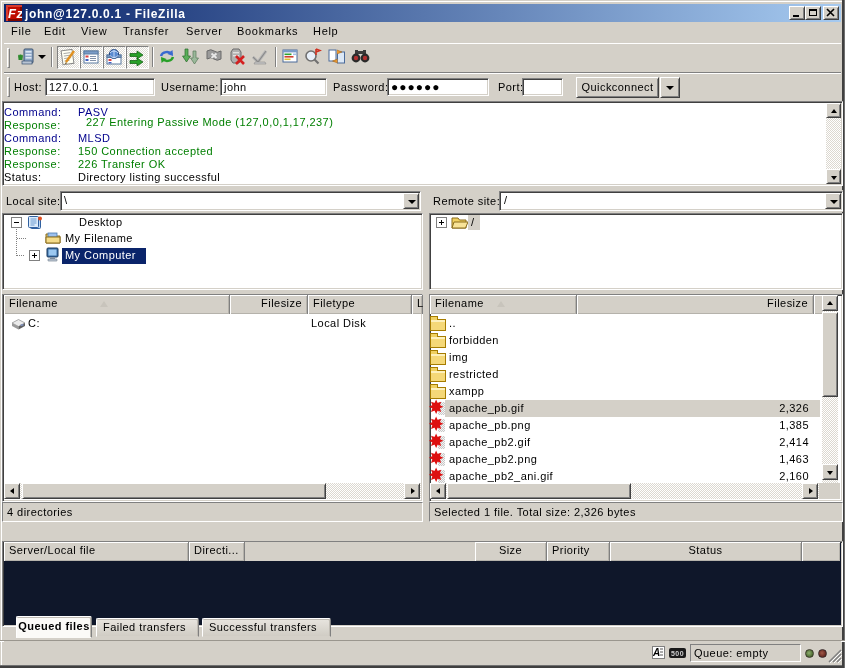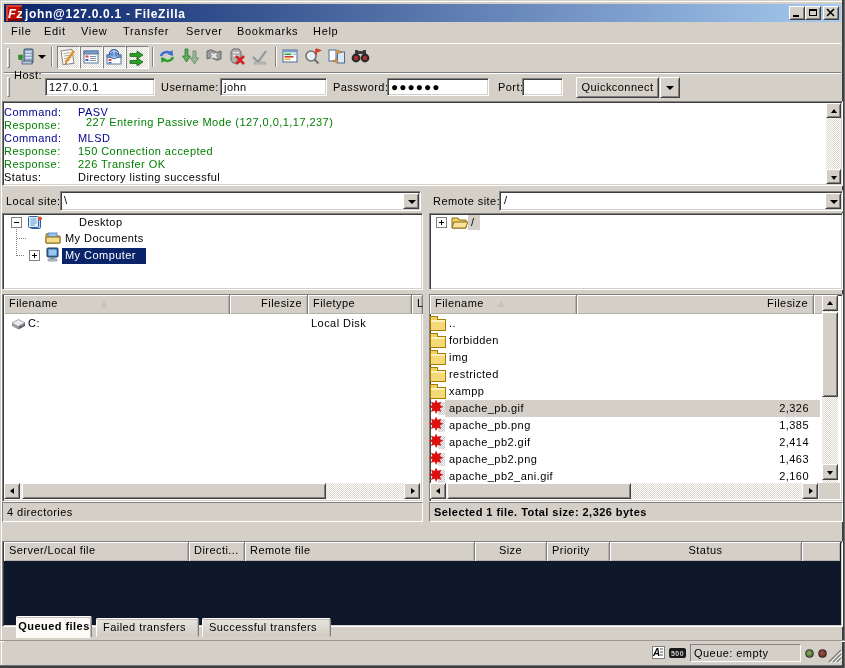--- a/index.html
+++ b/index.html
@@ -189,21 +189,21 @@
     <rect x="7" y="3" width="5" height="3" fill="#3a3a3a"></rect>
     <circle cx="5" cy="10" r="4.4" fill="#2a2a2a"></circle>
     <circle cx="14" cy="10" r="4.4" fill="#2a2a2a"></circle>
     <circle cx="5" cy="10" r="2.2" fill="#b03030"></circle>
     <circle cx="14" cy="10" r="2.2" fill="#b03030"></circle>
   </svg>
 </div>
 
 <div class="abs" style="left:4px;top:72px;width:837px;height:29px;background:#d4d0c8;border-top:1px solid #808080;box-shadow:inset 0 1px 0 #ffffff;"></div>
 <div class="abs" style="left:7px;top:77px;width:3px;height:20px;border:1px solid;border-color:#ffffff #808080 #808080 #ffffff;"></div>
-<div class="abs" style="left:14px;top:69px;">Host:</div>
+<div class="abs" style="left:14px;top:81px;">Host:</div>
 <div class="abs sunken2" style="left:45px;top:78px;width:110px;height:18px;background:#ffffff;">
     <div class="abs" style="left:3px;top:2px;">127.0.0.1</div>
   </div>
 <div class="abs" style="left:161px;top:81px;">Username:</div>
 <div class="abs sunken2" style="left:220px;top:78px;width:107px;height:18px;background:#ffffff;">
     <div class="abs" style="left:3px;top:2px;">john</div>
   </div>
 <div class="abs" style="left:333px;top:81px;">Password:</div>
 <div class="abs sunken2" style="left:387px;top:78px;width:102px;height:18px;background:#ffffff;">
     <div class="abs" style="left:3px;top:1px;font-size:12px;letter-spacing:1px;">●●●●●●</div>
@@ -278,21 +278,21 @@
     <path d="M3.5 4 h6 M3.5 6 h6 M3.5 8 h6 M3.5 10 h4" stroke="#6a9ad0" stroke-width="1"></path>
     <circle cx="13" cy="3.5" r="2" fill="#e05020"></circle>
   </svg>
   <div class="abs" style="left:44px;top:2px;padding-left:32px;">Desktop</div>
 
   <svg class="abs" style="left:42px;top:16px;" width="16" height="16">
     <path d="M1 4 L6 4 L7.5 6 L15 6 L15 13 L1 13 Z" fill="#e8c868" stroke="#8a6d1c"></path>
     <rect x="3" y="3" width="9" height="4" fill="#9cc0ee" stroke="#4a7ab0" stroke-width="0.8"></rect>
     <path d="M1 7 L15 7 L15 13 L1 13 Z" fill="#f5dc8a" stroke="#8a6d1c"></path>
   </svg>
-  <div class="abs" style="left:62px;top:18px;">My Documents</div>
+  <div class="abs" style="left:62px;top:18px;">My Filename</div>
 
   <div class="abs" style="left:26px;top:36px;width:11px;height:11px;background:#fff;border:1px solid #808080;">
       <div class="abs" style="left:2px;top:4px;width:5px;height:1px;background:#000;"></div>
       <div class="abs" style="left:4px;top:2px;width:1px;height:5px;background:#000;"></div>
     </div>
   <svg class="abs" style="left:42px;top:33px;" width="16" height="16">
     <rect x="2" y="1" width="11" height="9" rx="1" fill="#3a6ea5" stroke="#1a3a60"></rect>
     <rect x="3.5" y="2.5" width="8" height="6" fill="#9cc8f0"></rect>
     <rect x="5" y="10" width="5" height="2" fill="#8a98a8"></rect>
     <rect x="3" y="12" width="9" height="2" rx="0.5" fill="#c8d0dc" stroke="#60707f" stroke-width="0.6"></rect>
@@ -419,29 +419,28 @@
     <div class="sbbtn" style="left:372px;top:0;width:16px;height:16px;">
         <div class="arrow" style="left:6px;top:4px;border-top:3.5px solid transparent;border-bottom:3.5px solid transparent;border-left:4px solid #000;"></div>
       </div>
   </div>
   <div class="abs" style="left:389px;top:188px;width:21px;height:16px;background:#d4d0c8;"></div>
 </div>
 
 <div class="abs sunken1" style="left:2px;top:502px;width:421px;height:20px;background:#d4d0c8;">
     <div class="abs" style="left:4px;top:3px;">4 directories</div>
   </div>
-<div class="abs sunken1" style="left:429px;top:502px;width:414px;height:20px;background:#d4d0c8;font-weight:bold;">
+<div class="abs sunken1" style="left:429px;top:502px;width:414px;height:20px;background:#d4d0c8;">
     <div class="abs" style="left:4px;top:3px;">Selected 1 file. Total size: 2,326 bytes</div>
   </div>
 
 <div class="abs sunken2" style="left:2px;top:541px;width:841px;height:86px;background:#0f172a;" id="queue">
   <div class="abs" style="left:1px;top:0;width:836px;height:19px;background:#d4d0c8;">
     <div class="hdrcell" style="left:0;width:185px;">Server/Local file</div>
     <div class="hdrcell" style="left:185px;width:56px;">Directi...</div>
-    <div class="hdrcell" style="left:241px;width:230px;">Remote file</div>
     <div class="hdrcell" style="left:471px;width:72px;text-align:center;">Size</div>
     <div class="hdrcell" style="left:543px;width:63px;">Priority</div>
     <div class="hdrcell" style="left:606px;width:192px;text-align:center;">Status</div>
     <div class="hdrcell" style="left:798px;width:38px;border-right:none;"></div>
   </div>
 </div>
 
 <div class="abs" style="left:0px;top:640px;width:845px;height:1px;background:#9a968e;"></div>
 <div class="abs" style="left:0px;top:641px;width:845px;height:1px;background:#ffffff;"></div>
 <div class="abs" style="left:16px;top:616px;width:76px;height:22px;background:#fbfaf7;border:1px solid;border-color:#ffffff #808080 #fbfaf7 #ffffff;box-shadow:inset -1px 1px 0 #c0bcb4;border-radius:2px 2px 0 0;font-weight:bold;text-align:center;line-height:19px;">Queued files</div>

